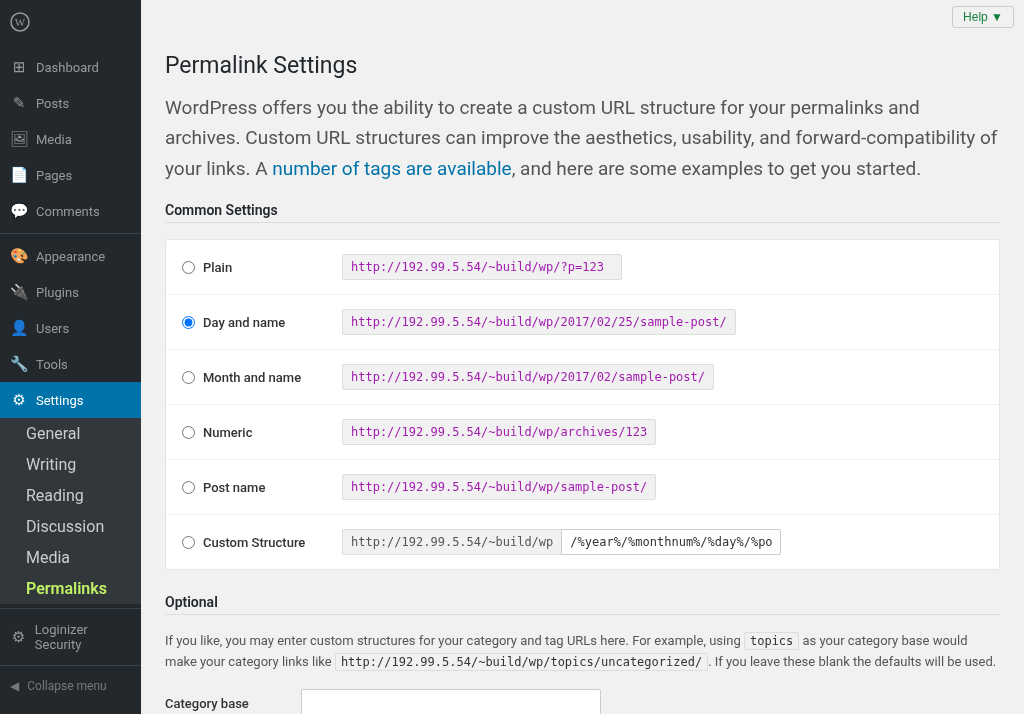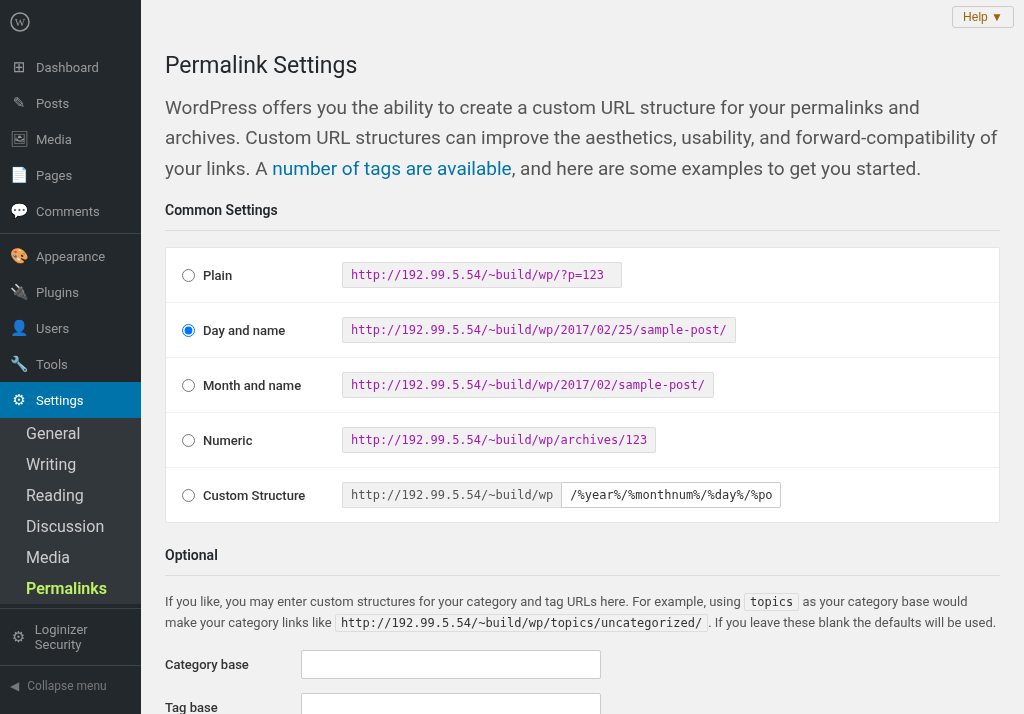--- a/index.html
+++ b/index.html
@@ -9,31 +9,31 @@
     #sidebar { width: 141px; background: #23282d; color: #999; display: flex; flex-direction: column; height: 714px; overflow-y: auto; flex-shrink: 0; }
     .sidebar-logo { display: flex; align-items: center; gap: 8px; padding: 12px 10px; background: #23282d; }
     .sidebar-item { display: flex; align-items: center; gap: 8px; padding: 9px 10px; cursor: pointer; color: #999; text-decoration: none; font-size: 13px; }
     .sidebar-item.active { background: #0073aa; color: #fff; }
     .sidebar-item .icon { width: 18px; text-align: center; font-size: 15px; }
     .sidebar-sub { background: #32373c; }
     .sidebar-sub-item { padding: 6px 10px 6px 26px; cursor: pointer; color: #ccc; font-size: 16px; }
     .sidebar-sub-item.active { color: #bef264; font-weight: 600; }
     .sidebar-divider { height: 1px; background: #37444c; margin: 4px 0; }
     .collapse-menu { display: flex; align-items: center; gap: 8px; padding: 9px 10px; cursor: pointer; color: #777; font-size: 12px; }
-    .help-btn { background: #f1f1f1; border: 1px solid #ccc; border-radius: 3px; padding: 3px 10px; font-size: 12px; cursor: pointer; color: #a16207; }
+    .help-btn { background: #f1f1f1; border: 1px solid #ccc; border-radius: 3px; padding: 3px 10px; font-size: 12px; cursor: pointer; color: #15803d; }
 
     
     #main { flex: 1; display: flex; flex-direction: column; overflow-y: auto; position: relative; background: #f1f1f1; }
     #content { padding: 18px 24px 30px; max-width: 900px; }
 
     .page-title { font-size: 23px; font-weight: 400; color: #23282d; margin-bottom: 14px; }
     .page-description { font-size: 19px; color: #555; margin-bottom: 18px; line-height: 1.6; }
     .page-description a { color: #0073aa; text-decoration: none; }
 
-    .section-title { font-size: 14px; font-weight: 600; color: #23282d; border-bottom: 1px solid #ddd; padding-bottom: 12px; margin-bottom: 16px; }
+    .section-title { font-size: 14px; font-weight: 600; color: #23282d; border-bottom: 1px solid #ddd; padding-bottom: 4px; margin-bottom: 16px; }
 
     .settings-form { background: #fff; border: 1px solid #e5e5e5; padding: 0; border-radius: 2px; }
     .permalink-row { display: flex; align-items: center; padding: 14px 16px; border-bottom: 1px solid #f1f1f1; }
     .permalink-row:last-child { border-bottom: none; }
     .radio-label { display: flex; align-items: center; gap: 8px; min-width: 160px; font-size: 13px; color: #333; cursor: pointer; font-weight: 500; }
     .radio-label input[type=radio] { cursor: pointer; }
     .permalink-url { background: #f1f1f1; border: 1px solid #ddd; border-radius: 2px; padding: 5px 8px; font-size: 12px; font-family: monospace; color: #a21caf; min-width: 280px; }
     .permalink-url-prefix { background: #f1f1f1; border: 1px solid #ddd; border-radius: 2px 0 0 2px; padding: 5px 8px; font-size: 12px; font-family: monospace; color: #555; border-right: none; }
     .permalink-url-suffix input { border: 1px solid #ccc; border-radius: 0 2px 2px 0; padding: 5px 8px; font-size: 12px; font-family: monospace; color: #333; width: 220px; outline: none; }
     .url-group { display: flex; align-items: center; }
@@ -164,20 +164,27 @@
       </div>
 
       <div class="permalink-row">
         <label class="radio-label">
           <input type="radio" name="permalink_structure" style="">
           <span>Numeric</span>
         </label>
         <span class="permalink-url">http://192.99.5.54/~build/wp/archives/123</span>
       </div>
 
+      <div class="permalink-row">
+        <label class="radio-label">
+          <input type="radio" name="permalink_structure" style="">
+          <span>Post name</span>
+        </label>
+        <span class="permalink-url">http://192.99.5.54/~build/wp/sample-post/</span>
+      </div>
 
       <div class="permalink-row">
         <label class="radio-label">
           <input type="radio" name="permalink_structure" style="">
           <span>Custom Structure</span>
         </label>
         <div class="url-group">
           <span class="permalink-url-prefix">http://192.99.5.54/~build/wp</span>
           <div class="permalink-url-suffix">
             <input type="text" value="/%year%/%monthnum%/%day%/%postname%/" style="">

